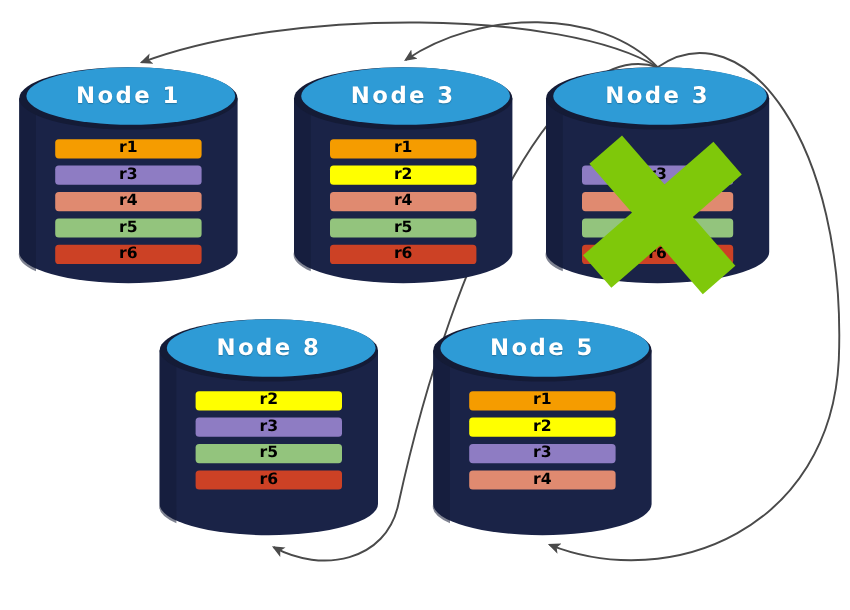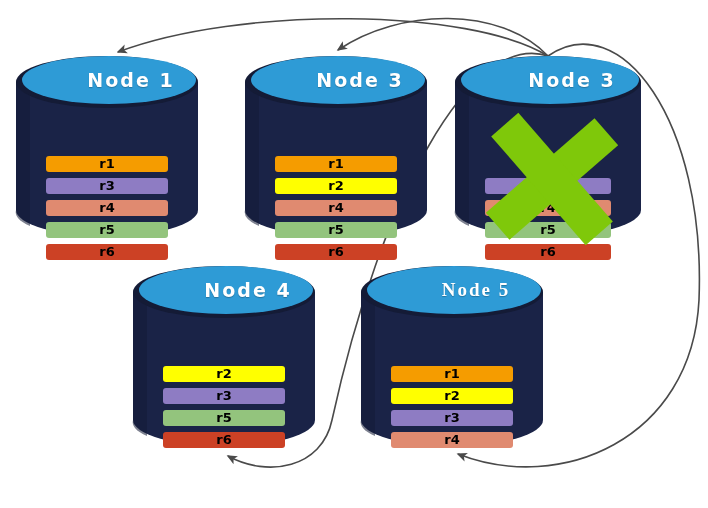--- a/index.html
+++ b/index.html
@@ -27,21 +27,20 @@
   }
   #nodes {
     position: absolute;
     left: 0;
     top: 0;
     width: 708px;
     height: 508px;
   }
   .node {
     position: absolute;
-    padding-left: 48px;
   }
   .node svg {
     position: absolute;
     left: 0;
     top: 0;
     overflow: visible;
   }
   .node-label {
     position: absolute;
     left: 0;
@@ -57,21 +56,20 @@
   }
   .bar {
     position: absolute;
     border-radius: 3px;
     text-align: center;
     font-size: 13px;
     font-weight: bold;
     color: #000000;
     line-height: 16px;
     font-family: "DejaVu Sans", sans-serif;
-    margin-top: 40px;
   }
   .cross {
     position: absolute;
     pointer-events: none;
   }
 </style>
 </head>
 <body>
 
 <div id="canvas">
@@ -138,34 +136,34 @@
           </g>
         </svg>
       </div>
       <div class="node" style="left: 133px; top: 266px; width: 182px; height: 180px;">
         <svg width="182" height="180" viewBox="0 0 182 180">
           <path d="M0,26 L0,154 A91,26 0 0 0 182,154 L182,26 Z" fill="#1A2347"></path>
           <path d="M0,26 L0,154 A91,26 0 0 0 14,170.12 L14,29 A91,26 0 0 1 0,26 Z" fill="#141B36" opacity="0.55"></path>
           <ellipse cx="91" cy="26" rx="91" ry="26" fill="#141B36"></ellipse>
           <ellipse cx="93" cy="24" rx="87" ry="24" fill="#2E9BD6"></ellipse>
         </svg>
-        <div class="node-label" style="top: 13px; color: rgb(255, 255, 255);">Node  4</div>
+        <div class="node-label" style="top: 13px; color: rgb(255, 255, 255);">Node  8</div>
         <div class="bar" style="left: 30px; width: 122px; height: 16px; top: 60px; background: rgb(255, 255, 0);">r2</div>
         <div class="bar" style="left: 30px; width: 122px; height: 16px; top: 82px; background: rgb(142, 124, 195);">r3</div>
         <div class="bar" style="left: 30px; width: 122px; height: 16px; top: 104px; background: rgb(147, 196, 125);">r5</div>
         <div class="bar" style="left: 30px; width: 122px; height: 16px; top: 126px; background: rgb(204, 65, 37);">r6</div>
       </div>
       <div class="node" style="left: 361px; top: 266px; width: 182px; height: 180px;">
         <svg width="182" height="180" viewBox="0 0 182 180">
           <path d="M0,26 L0,154 A91,26 0 0 0 182,154 L182,26 Z" fill="#1A2347"></path>
           <path d="M0,26 L0,154 A91,26 0 0 0 14,170.12 L14,29 A91,26 0 0 1 0,26 Z" fill="#141B36" opacity="0.55"></path>
           <ellipse cx="91" cy="26" rx="91" ry="26" fill="#141B36"></ellipse>
           <ellipse cx="93" cy="24" rx="87" ry="24" fill="#2E9BD6"></ellipse>
         </svg>
-        <div class="node-label" style="top: 13px; color: rgb(255, 255, 255); font-family: Liberation Serif, serif;">Node  5</div>
+        <div class="node-label" style="top: 13px; color: rgb(255, 255, 255);">Node  5</div>
         <div class="bar" style="left: 30px; width: 122px; height: 16px; top: 60px; background: rgb(245, 156, 0);">r1</div>
         <div class="bar" style="left: 30px; width: 122px; height: 16px; top: 82px; background: rgb(255, 255, 0);">r2</div>
         <div class="bar" style="left: 30px; width: 122px; height: 16px; top: 104px; background: rgb(142, 124, 195);">r3</div>
         <div class="bar" style="left: 30px; width: 122px; height: 16px; top: 126px; background: rgb(224, 138, 112);">r4</div>
       </div>
     </div>
 
 </div>
 
 </body></html>

